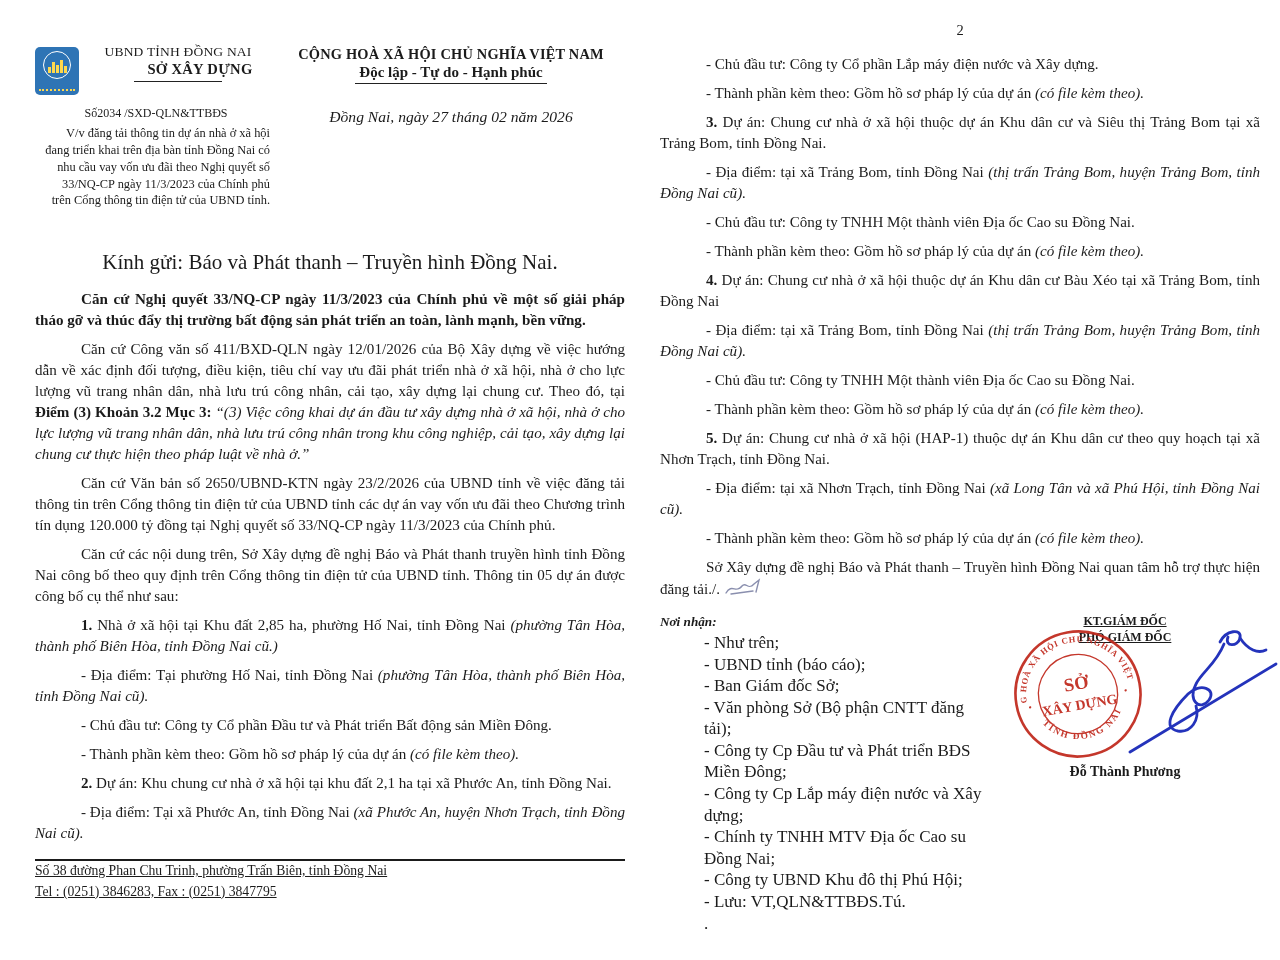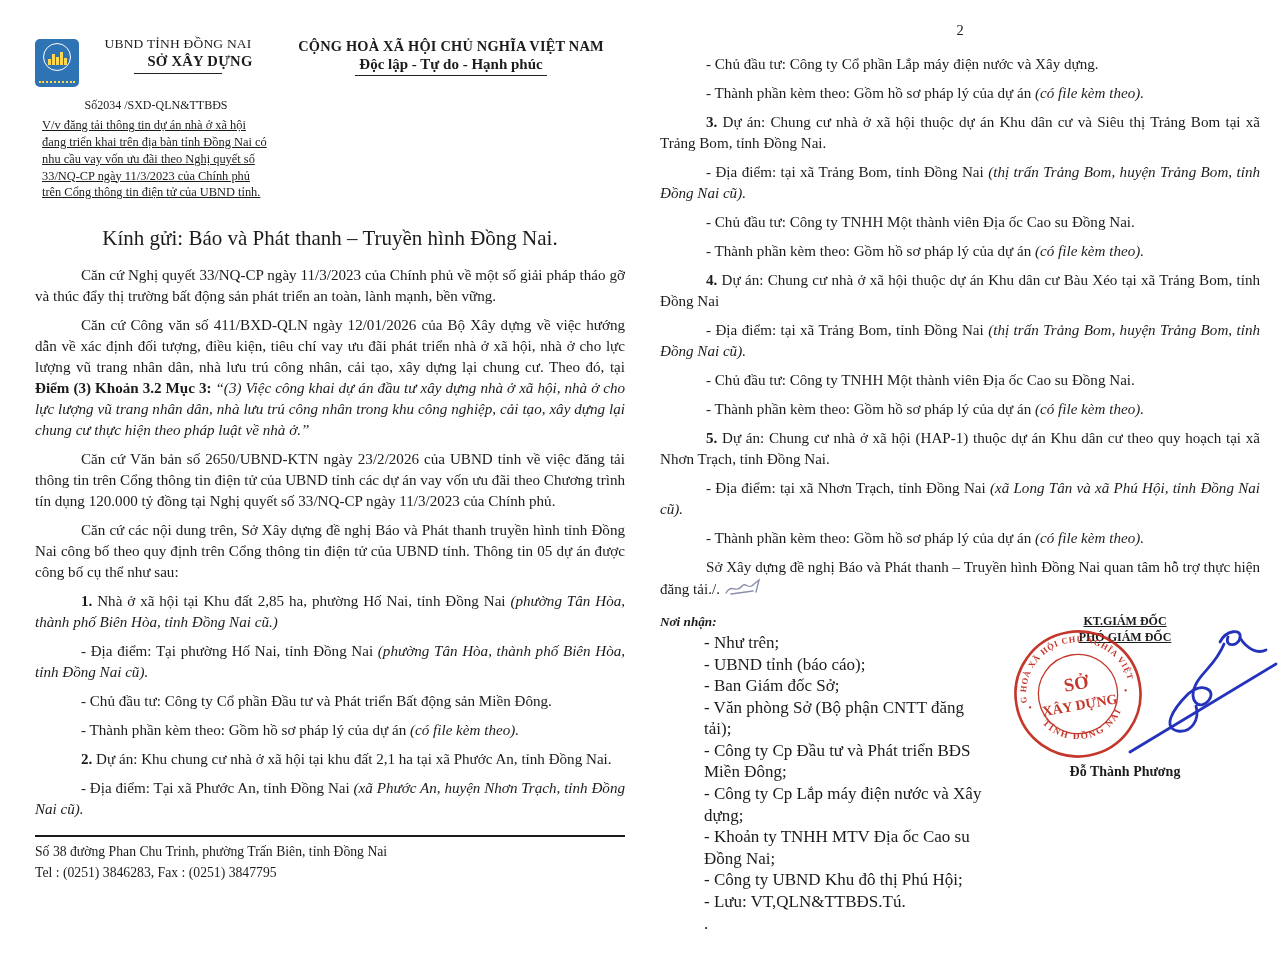--- a/index.html
+++ b/index.html
@@ -1,52 +1,52 @@
 <!DOCTYPE html>
 <html><head>
 <meta charset="utf-8">
 <style>
   html,body{margin:0;padding:0;}
   body{
     width:1280px;height:960px;background:#ffffff;position:relative;overflow:hidden;
     font-family:"Liberation Serif","DejaVu Serif",serif;color:#1b1b1b;
   }
   .page{position:absolute;}
-  #page-left{left:35px;top:36px;width:590px;}
+  #page-left{left:35px;top:44px;width:590px;}
   #page-right{left:660px;top:22px;width:600px;}
 
   
   .hdr{display:flex;}
   .hdr-left{width:242px;text-align:center;}
   .logo-row{display:flex;align-items:flex-start;}
   .logo{width:44px;height:48px;background:#2e74b5;border-radius:5px;flex:0 0 auto;position:relative;margin-top:3px;}
   .logo-circle{position:absolute;left:50%;top:4px;transform:translateX(-50%);width:28px;height:28px;
     border:1.8px solid #ffffff;border-radius:50%;display:flex;align-items:flex-end;justify-content:center;
     gap:1px;padding-bottom:5px;box-sizing:border-box;}
   .bar{width:3px;background:#ffd84d;display:inline-block;}
   .logo-strip{position:absolute;bottom:4px;left:4px;right:4px;border-top:2px dotted #ffd84d;}
   .org{flex:1;}
   .org-parent{font-size:13.5px;letter-spacing:.2px;}
   .org-name{font-size:14.6px;font-weight:bold;margin-top:1px;letter-spacing:.3px;margin-left:44px;}
   .org-underline{width:88px;border-top:1.6px solid #222;margin:3px auto 0;}
   .doc-number{font-size:12px;margin-top:11px;text-align:center;}
-  .subject{font-size:12.4px;line-height:1.36;margin:4px auto 0;width:228px;text-align:left;text-decoration:underline;}
+  .subject{font-size:12.4px;line-height:1.36;margin:4px auto 16px;width:228px;text-align:right;}
   .hdr-right{flex:1;text-align:center;padding-top:2px;}
   .nat-title{font-size:14.4px;font-weight:bold;letter-spacing:.2px;}
   .nat-motto{font-size:15px;font-weight:bold;display:inline-block;border-bottom:1.6px solid #222;padding:0 4px 2px;margin-top:1px;}
   .place-date{font-style:italic;font-size:15.6px;margin-top:24px;}
 
   .salutation{text-align:center;font-size:21px;margin-top:25px;}
 
   p.body{font-size:15.1px;line-height:21px;text-align:justify;text-indent:46px;margin:8px 0;}
   p.body .b{font-weight:bold;}
   p.body .i{font-style:italic;}
-  #page-left p.body:first-of-type{margin-top:14px;}
+  #page-left p.body:first-of-type{margin-top:14px;font-weight:bold;}
 
-  .footer{margin-top:15px;border-top:2px solid #1b1b1b;padding-top:5px;font-size:13.7px;line-height:1.5;}
+  .footer{margin-top:15px;border-top:2px solid #1b1b1b;font-size:13.7px;line-height:1.5;text-decoration:underline;}
 
   
   .page-num{text-align:center;font-size:14.5px;margin-bottom:15px;}
   .scribble{display:inline-block;vertical-align:-4px;margin-left:3px;}
 
   .bottom{display:flex;margin-top:14px;}
   .recipients{width:330px;}
   .recipients-title{font-size:13.2px;font-weight:bold;font-style:italic;margin-bottom:2px;}
   .recipient{font-size:17px;line-height:1.27;margin-left:44px;}
   .sig{flex:1;position:relative;text-align:center;height:225px;}
@@ -77,20 +77,21 @@
           <div class="org-name">SỞ XÂY DỰNG</div>
           <div class="org-underline"></div>
         </div>
       </div>
       <div class="doc-number">Số2034  /SXD-QLN&amp;TTBĐS</div>
       <div class="subject">V/v đăng tải thông tin dự án nhà ở xã hội đang triển khai trên địa bàn tỉnh Đồng Nai có nhu cầu vay vốn ưu đãi theo Nghị quyết số 33/NQ-CP ngày 11/3/2023 của Chính phủ trên Cổng thông tin điện tử của UBND tỉnh.</div>
     </div>
     <div class="hdr-right">
       <div class="nat-title">CỘNG HOÀ XÃ HỘI CHỦ NGHĨA VIỆT NAM</div>
       <div><span class="nat-motto">Độc lập - Tự do - Hạnh phúc</span></div>
+      <div class="place-date">Đồng Nai, ngày  27  tháng 02 năm 2026</div>
     </div>
   </div>
 
   <div class="salutation">Kính gửi: Báo và Phát thanh – Truyền hình Đồng Nai.</div>
 
   <p class="body"><span class="b"></span><span>Căn cứ Nghị quyết 33/NQ-CP ngày 11/3/2023 của Chính phủ về một số giải pháp tháo gỡ và thúc đẩy thị trường bất động sản phát triển an toàn, lành mạnh, bền vững.</span><span class="b"></span><span class="i"></span></p>
   <p class="body"><span class="b"></span><span>Căn cứ Công văn số 411/BXD-QLN ngày 12/01/2026 của Bộ Xây dựng về việc hướng dẫn về xác định đối tượng, điều kiện, tiêu chí vay ưu đãi phát triển nhà ở xã hội, nhà ở cho lực lượng vũ trang nhân dân, nhà lưu trú công nhân, cải tạo, xây dựng lại chung cư. Theo đó, tại </span><span class="b">Điểm (3) Khoản 3.2 Mục 3: </span><span class="i">“(3) Việc công khai dự án đầu tư xây dựng nhà ở xã hội, nhà ở cho lực lượng vũ trang nhân dân, nhà lưu trú công nhân trong khu công nghiệp, cải tạo, xây dựng lại chung cư thực hiện theo pháp luật về nhà ở.”</span></p>
   <p class="body"><span class="b"></span><span>Căn cứ Văn bản số 2650/UBND-KTN ngày 23/2/2026 của UBND tỉnh về việc đăng tải thông tin trên Cổng thông tin điện tử của UBND tỉnh các dự án vay vốn ưu đãi theo Chương trình tín dụng 120.000 tỷ đồng tại Nghị quyết số 33/NQ-CP ngày 11/3/2023 của Chính phủ.</span><span class="b"></span><span class="i"></span></p>
   <p class="body"><span class="b"></span><span>Căn cứ các nội dung trên, Sở Xây dựng đề nghị Báo và Phát thanh truyền hình tỉnh Đồng Nai công bố theo quy định trên Cổng thông tin điện tử của UBND tỉnh. Thông tin 05 dự án được công bố cụ thể như sau:</span><span class="b"></span><span class="i"></span></p>
   <p class="body"><span class="b">1.</span><span> Nhà ở xã hội tại Khu đất 2,85 ha, phường Hố Nai, tỉnh Đồng Nai </span><span class="b"></span><span class="i">(phường Tân Hòa, thành phố Biên Hòa, tỉnh Đồng Nai cũ.)</span></p>
@@ -128,21 +129,21 @@
 
   <div class="bottom">
     <div class="recipients">
       <div class="recipients-title">Nơi nhận:</div>
       <div class="recipient">- Như trên;</div>
       <div class="recipient">- UBND tỉnh (báo cáo);</div>
       <div class="recipient">- Ban Giám đốc Sở;</div>
       <div class="recipient">- Văn phòng Sở (Bộ phận CNTT đăng tải);</div>
       <div class="recipient">- Công ty Cp Đầu tư và Phát triển BĐS Miền Đông;</div>
       <div class="recipient">- Công ty Cp Lắp máy điện nước và Xây dựng;</div>
-      <div class="recipient">- Khoản ty TNHH MTV Địa ốc Cao su Đồng Nai;</div>
+      <div class="recipient">- Chính ty TNHH MTV Địa ốc Cao su Đồng Nai;</div>
       <div class="recipient">- Công ty UBND Khu đô thị Phú Hội;</div>
       <div class="recipient">- Lưu: VT,QLN&amp;TTBĐS.Tú.</div>
       <div class="recipient">.</div>
     </div>
 
     <div class="sig">
       <div class="sig-pos">KT.GIÁM ĐỐC</div>
       <div class="sig-pos">PHÓ GIÁM ĐỐC</div>
 
       <div class="seal-wrap">

